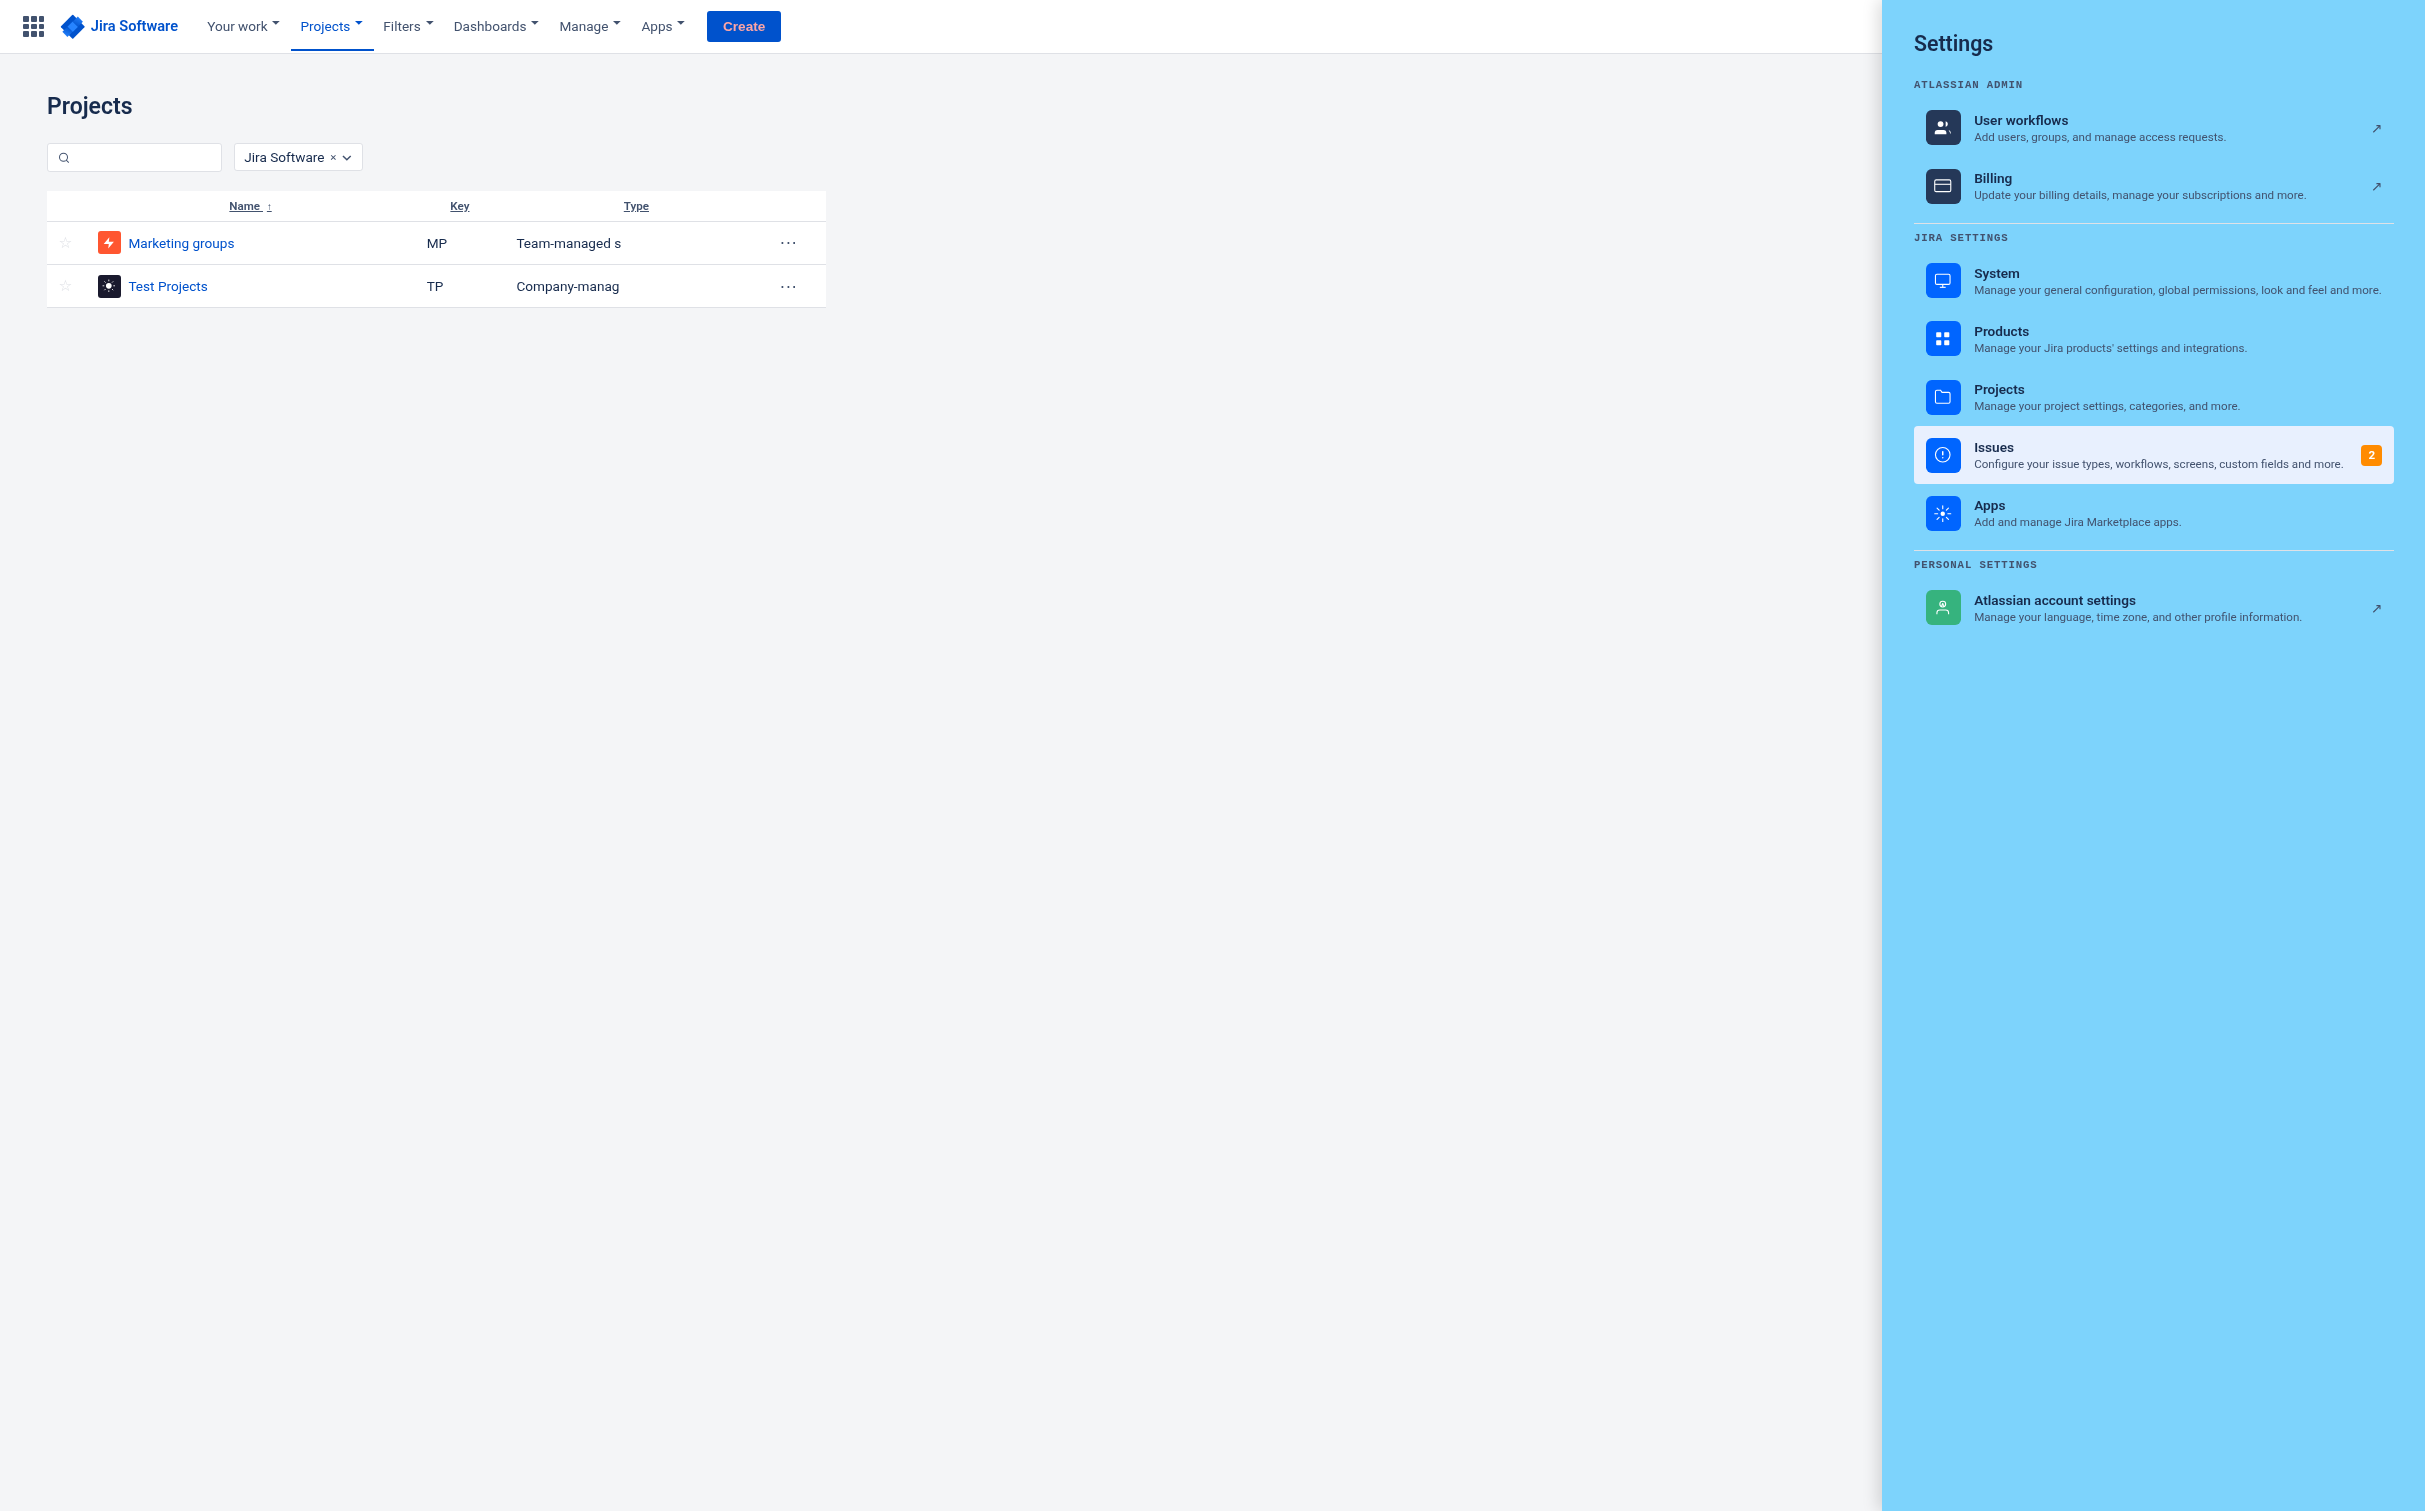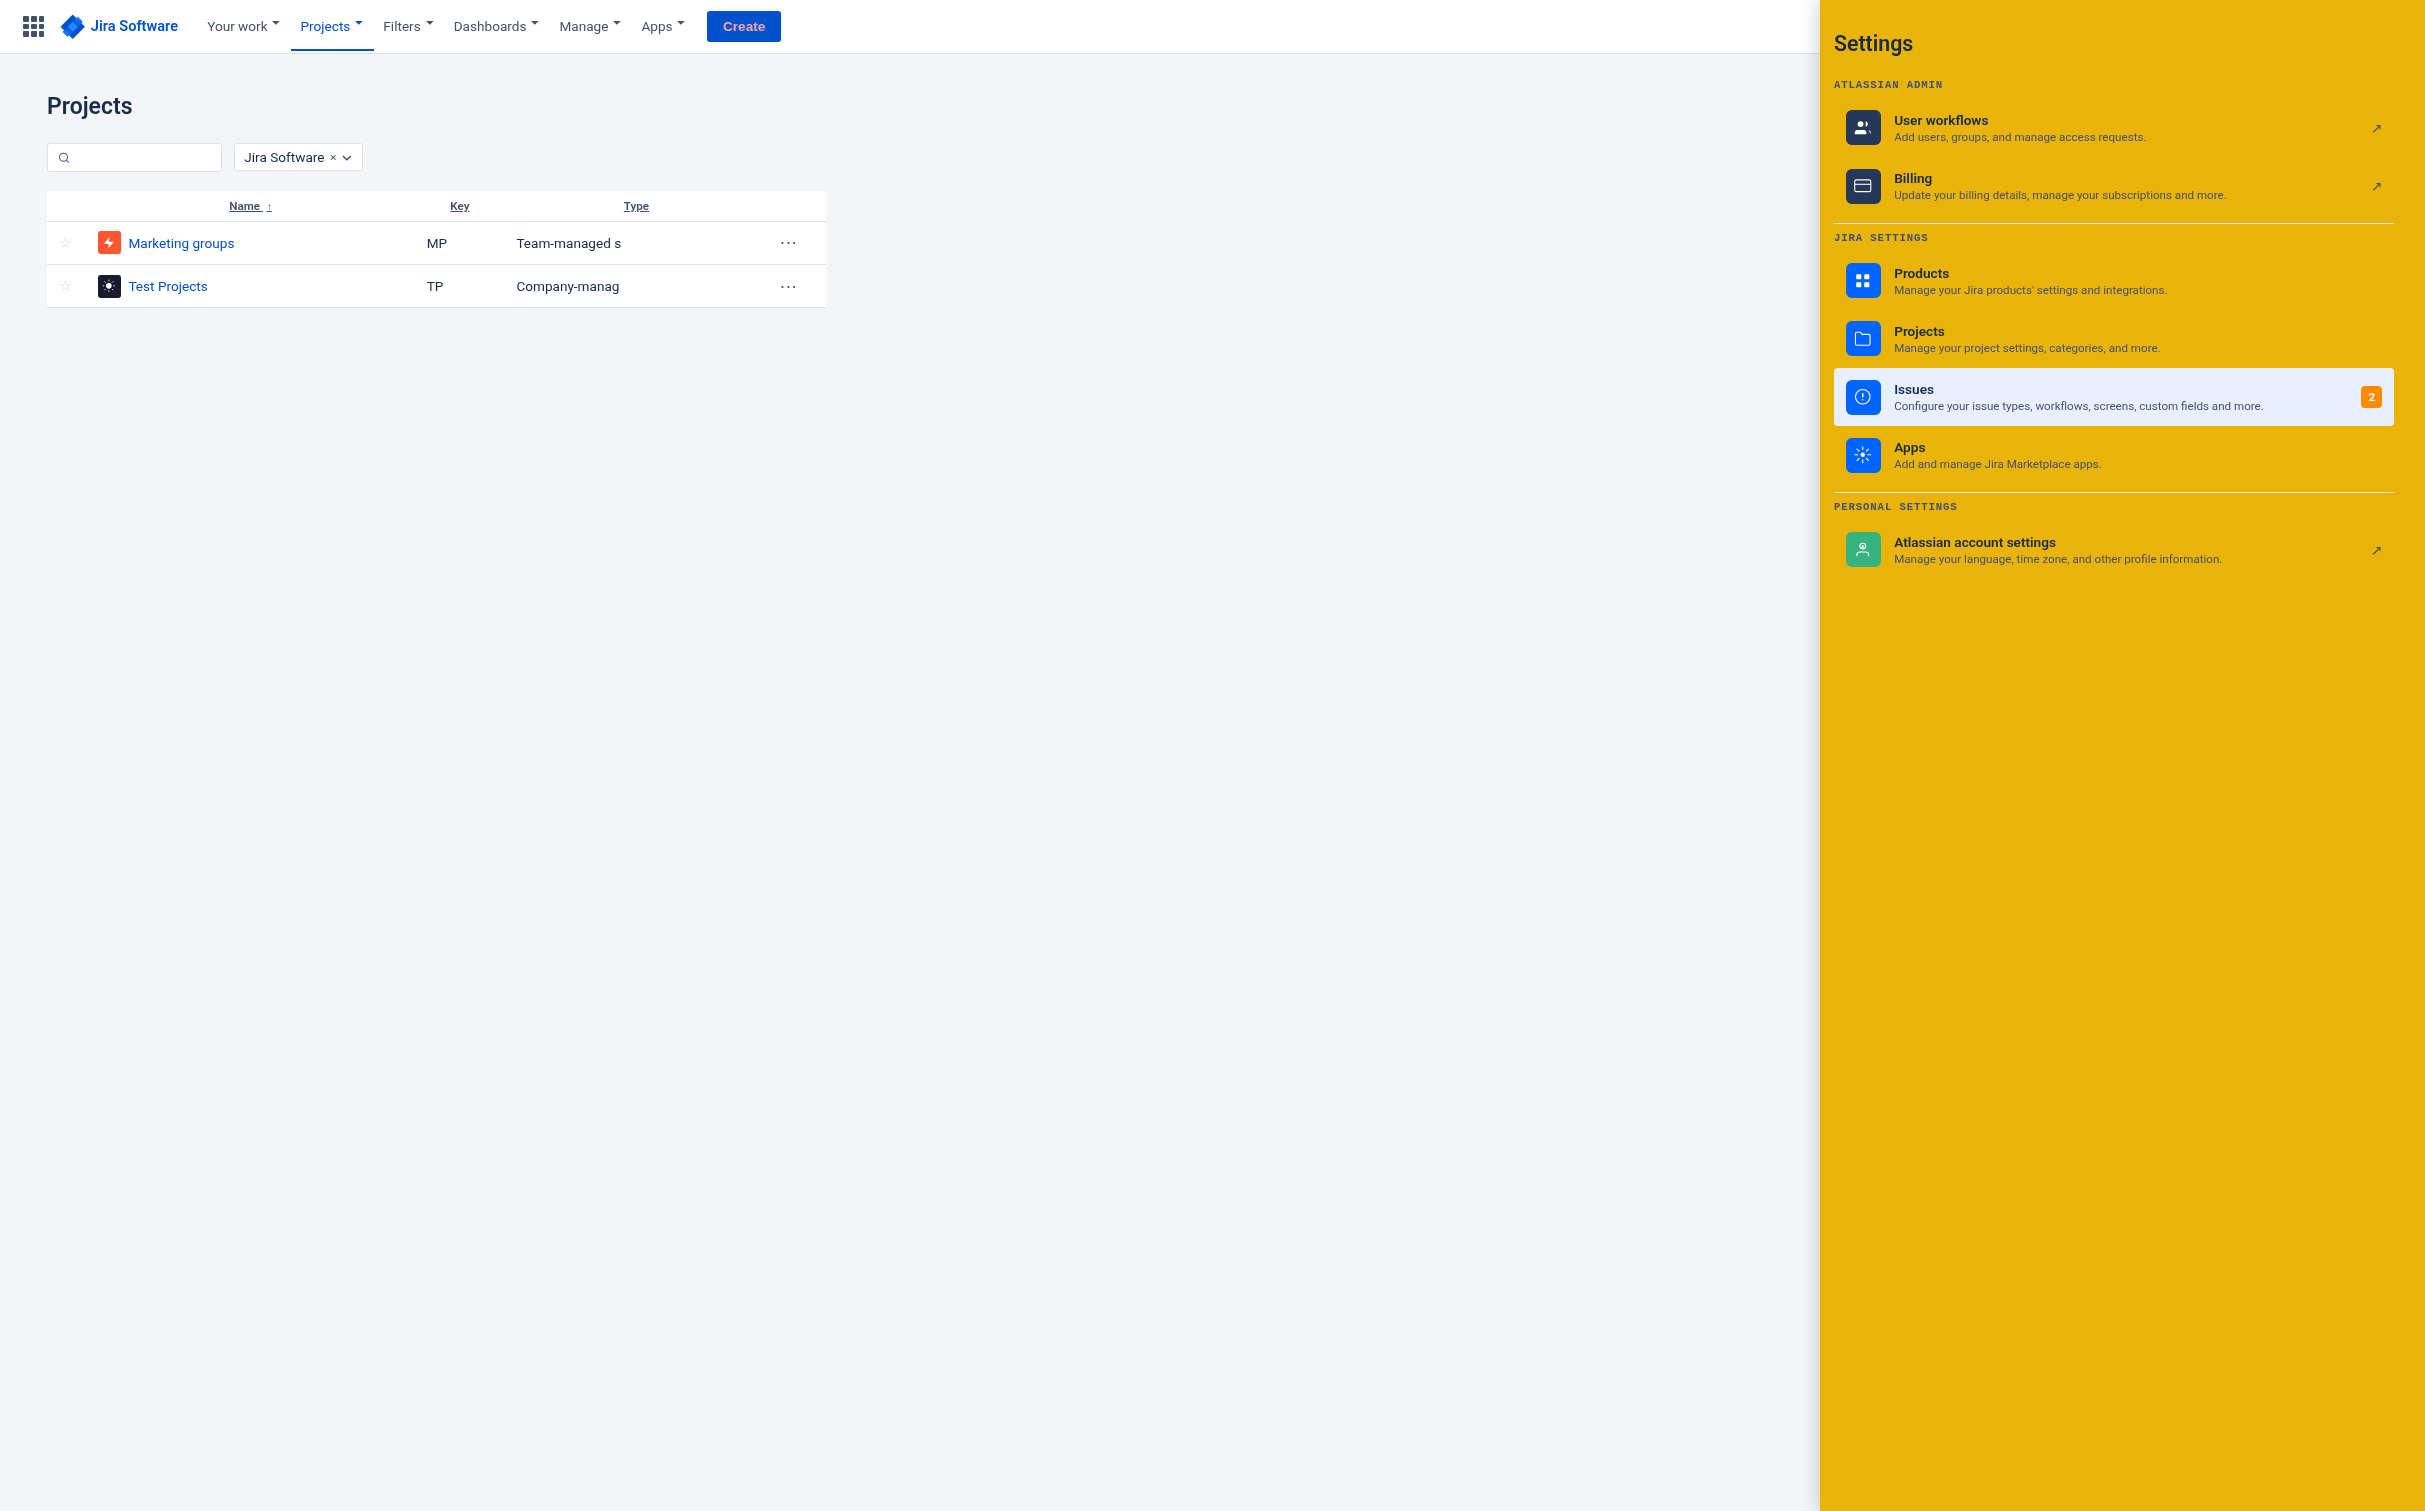--- a/index.html
+++ b/index.html
@@ -85,23 +85,23 @@
     .project-link { color: #0052cc; text-decoration: none; display: flex; align-items: center; gap: 7.8px; font-size: 13.6px; }
     .project-icon { width: 23px; height: 23px; border-radius: 2.9px; flex-shrink: 0; }
     .project-icon.orange { background: #ff5630; }
     .project-icon.dark { background: #1a1a2e; }
     .proj-icon-inner { width: 100%; height: 100%; display: flex; align-items: center; justify-content: center; }
     .type-text { font-size: 13.6px; color: #172b4d; margin-top: 48px; }
     .more-btn { background: transparent; border: none; cursor: pointer; color: #42526e; font-size: 17.5px; }
 
     
     .settings-panel {
-      position: fixed; top: 0; right: 0; width: 605px; height: 100vh; background: #eab308;
+      position: fixed; top: 0; right: 0; width: 543px; height: 100vh; background: #7dd3fc;
       box-shadow: -3.9px 0 15.5px rgba(0,0,0,0.15); z-index: 300; overflow-y: auto;
-      padding: 31px 31px 39px 14px;
+      padding: 31px 31px 39px 32px;
     }
     .settings-title { font-size: 21.3px; font-weight: 600; color: #172b4d; margin-bottom: 23px; }
     .settings-section-label {
       font-size: 10.7px; font-weight: 700; color: #42526e; letter-spacing: 0.08em;
       text-transform: uppercase; margin-bottom: 7.8px; margin-top: 7.8px; font-family: Liberation Mono, monospace;
     }
     .settings-item {
       display: flex; align-items: center; gap: 13.6px; padding: 11.6px 11.6px;
       border-radius: 3.9px; cursor: pointer; position: relative;
     }
@@ -350,20 +350,33 @@
       <div class="settings-item-title">Billing</div>
       <div class="settings-item-desc">Update your billing details, manage your subscriptions and more.</div>
     </div>
     <span class="external-icon">↗</span>
   </div>
 
   <hr class="settings-divider">
 
   <div class="settings-section-label">JIRA SETTINGS</div>
 
+  <div class="settings-item">
+    <div class="settings-item-icon medium-bg">
+      <svg viewBox="0 0 24 24" fill="white">
+          <rect x="2" y="3" width="20" height="14" rx="2" ry="2" stroke="white" stroke-width="1.5" fill="none"></rect>
+          <line x1="8" y1="21" x2="16" y2="21" stroke="white" stroke-width="1.5"></line>
+          <line x1="12" y1="17" x2="12" y2="21" stroke="white" stroke-width="1.5"></line>
+        </svg>
+    </div>
+    <div class="settings-item-info">
+      <div class="settings-item-title">System</div>
+      <div class="settings-item-desc">Manage your general configuration, global permissions, look and feel and more.</div>
+    </div>
+  </div>
 
   <div class="settings-item">
     <div class="settings-item-icon medium-bg">
       <svg viewBox="0 0 24 24" fill="white">
           <rect x="3" y="3" width="7" height="7" rx="1" fill="white"></rect>
           <rect x="14" y="3" width="7" height="7" rx="1" fill="white"></rect>
           <rect x="3" y="14" width="7" height="7" rx="1" fill="white"></rect>
           <rect x="14" y="14" width="7" height="7" rx="1" fill="white"></rect>
         </svg>
     </div>

